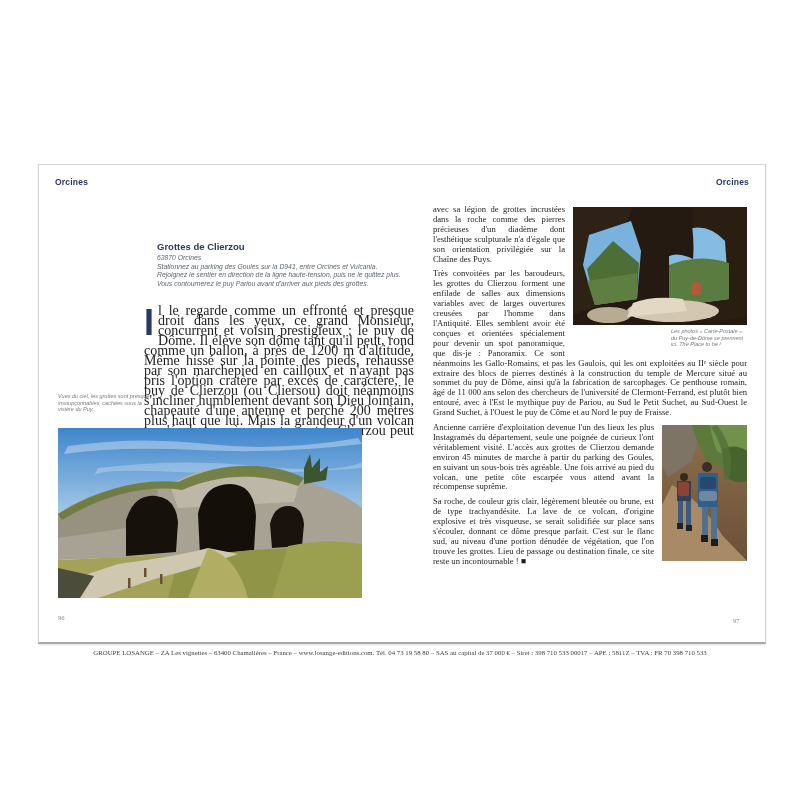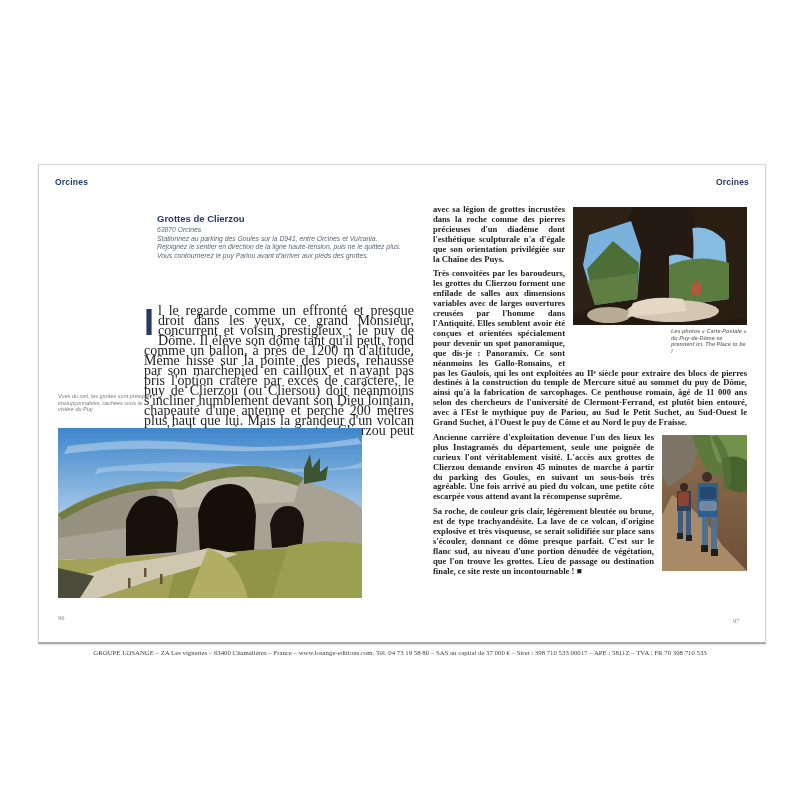--- a/index.html
+++ b/index.html
@@ -8,35 +8,35 @@
   #spread{position:absolute;left:38px;top:164px;width:726px;height:477px;background:#fff;
           border:1px solid #d4d4d4;border-bottom:2px solid #a9a9a9;overflow:hidden;
           box-shadow:0 1px 2px rgba(0,0,0,.12);}
   .hdr{position:absolute;top:12px;font-family:"Liberation Sans",sans-serif;font-weight:bold;
        font-size:8.5px;color:#273a66;letter-spacing:.2px;}
   .hdr.left{left:16px;}  .hdr.right{right:16px;}
   .pagenum{position:absolute;font-size:6.5px;color:#8a8a8a;}
   
   #practical{position:absolute;left:118px;top:48px;width:268px;}
   #practical .ptitle{font-family:"Liberation Sans",sans-serif;font-weight:bold;font-size:9.5px;
-                     color:#273a66;margin-bottom:2px;}
+                     color:#273a66;margin-bottom:2px;margin-top:28px;}
   #practical .pline{font-style:italic;font-size:6.8px;line-height:8.6px;color:#5e6670;
                     font-family:"Liberation Sans",sans-serif;}
   #article-title{position:absolute;left:117px;top:112px;font-family:"Liberation Sans",sans-serif;
                  font-weight:bold;font-size:25px;color:#273a66;letter-spacing:-.3px;}
   #left-body{position:absolute;left:105px;top:141px;width:270px;font-size:14px;line-height:10px;
              text-align:justify;}
   #left-body::first-letter{float:left;font-family:"Liberation Sans",sans-serif;font-weight:bold;
              font-size:36px;line-height:30px;color:#273a66;margin:2px 4px 0 0;}
   .caption{font-style:italic;font-size:5.5px;line-height:6.6px;color:#7b7b7b;
            font-family:"Liberation Sans",sans-serif;}
   #left-caption{position:absolute;left:19px;top:228px;width:96px;}
   #left-photo{position:absolute;left:19px;top:263px;width:304px;height:170px;}
   
-  #right-flow{position:absolute;left:394px;top:40px;width:314px;font-weight:bold;}
+  #right-flow{position:absolute;left:394px;top:40px;width:314px;}
   #right-flow p{margin:0 0 5px 0;font-size:8.6px;line-height:9.9px;text-align:justify;}
   figure{margin:0;}
   #fig-cave{float:right;width:174px;margin:2px 0 5px 8px;}
   #fig-cave .cap{margin-top:3px;margin-left:98px;width:76px;}
   #fig-hikers{float:right;width:85px;margin:2px 0 4px 8px;}
   svg{display:block;}
 </style>
 </head>
 <body>
 

